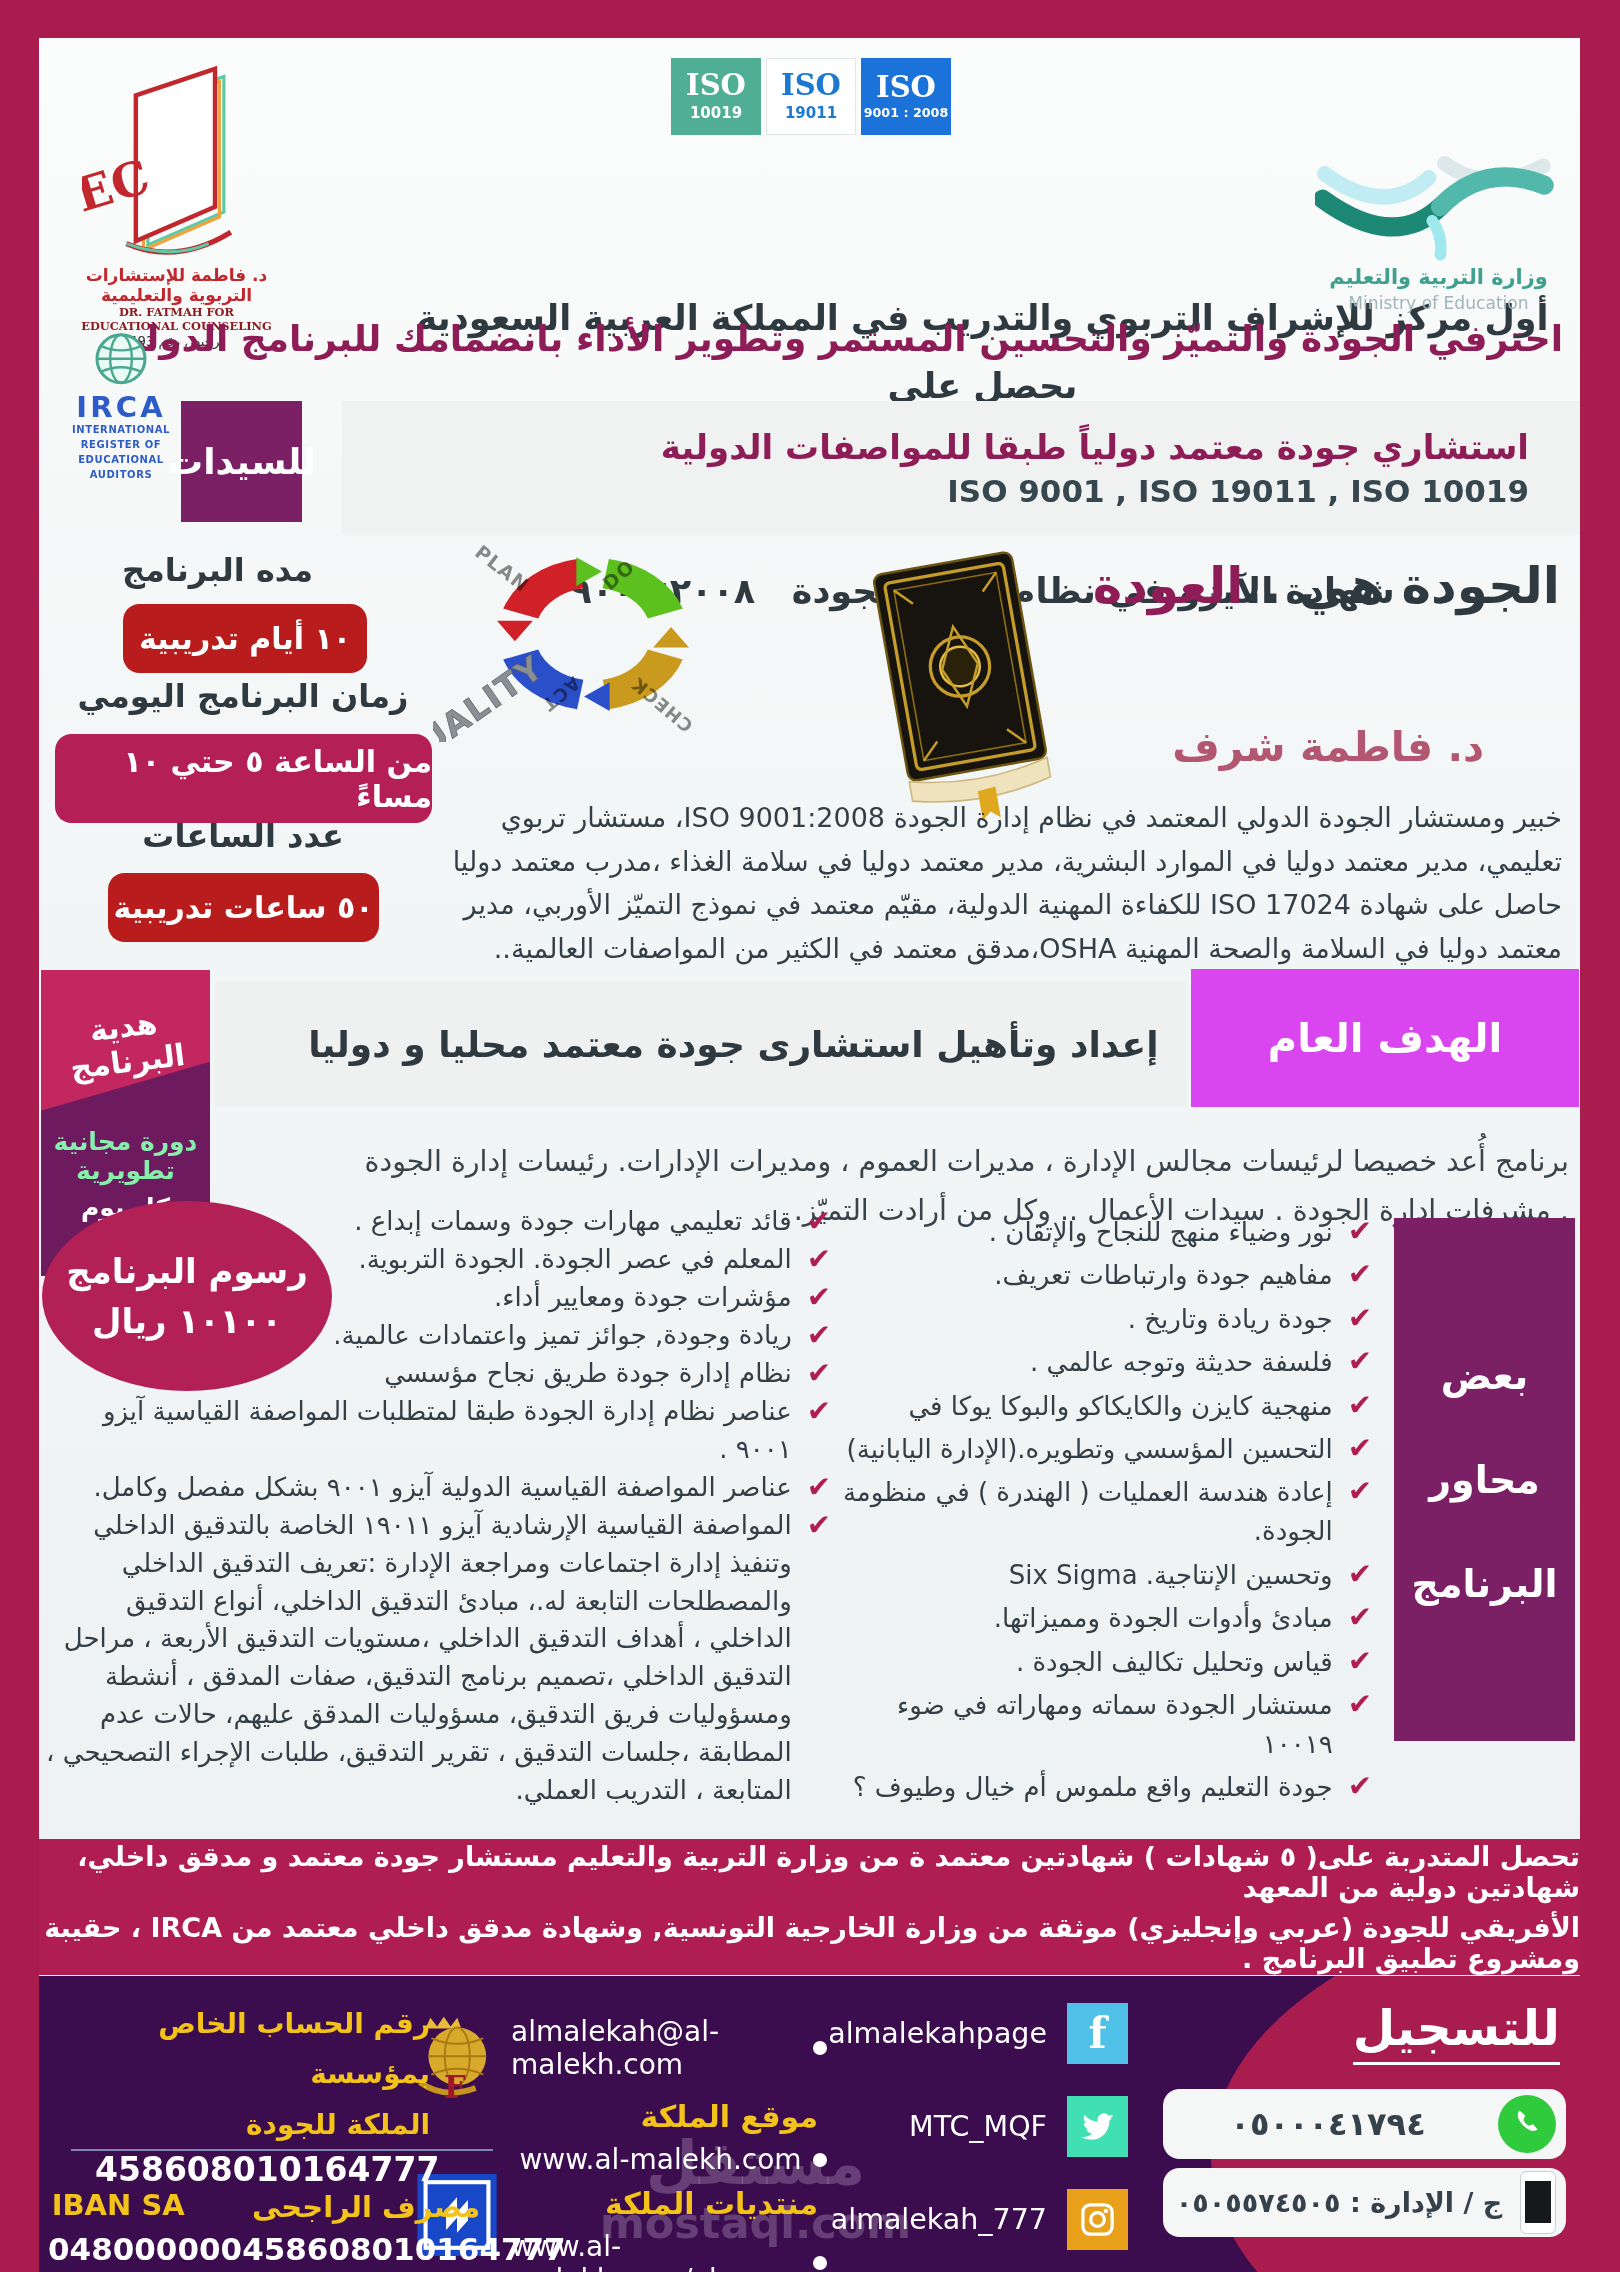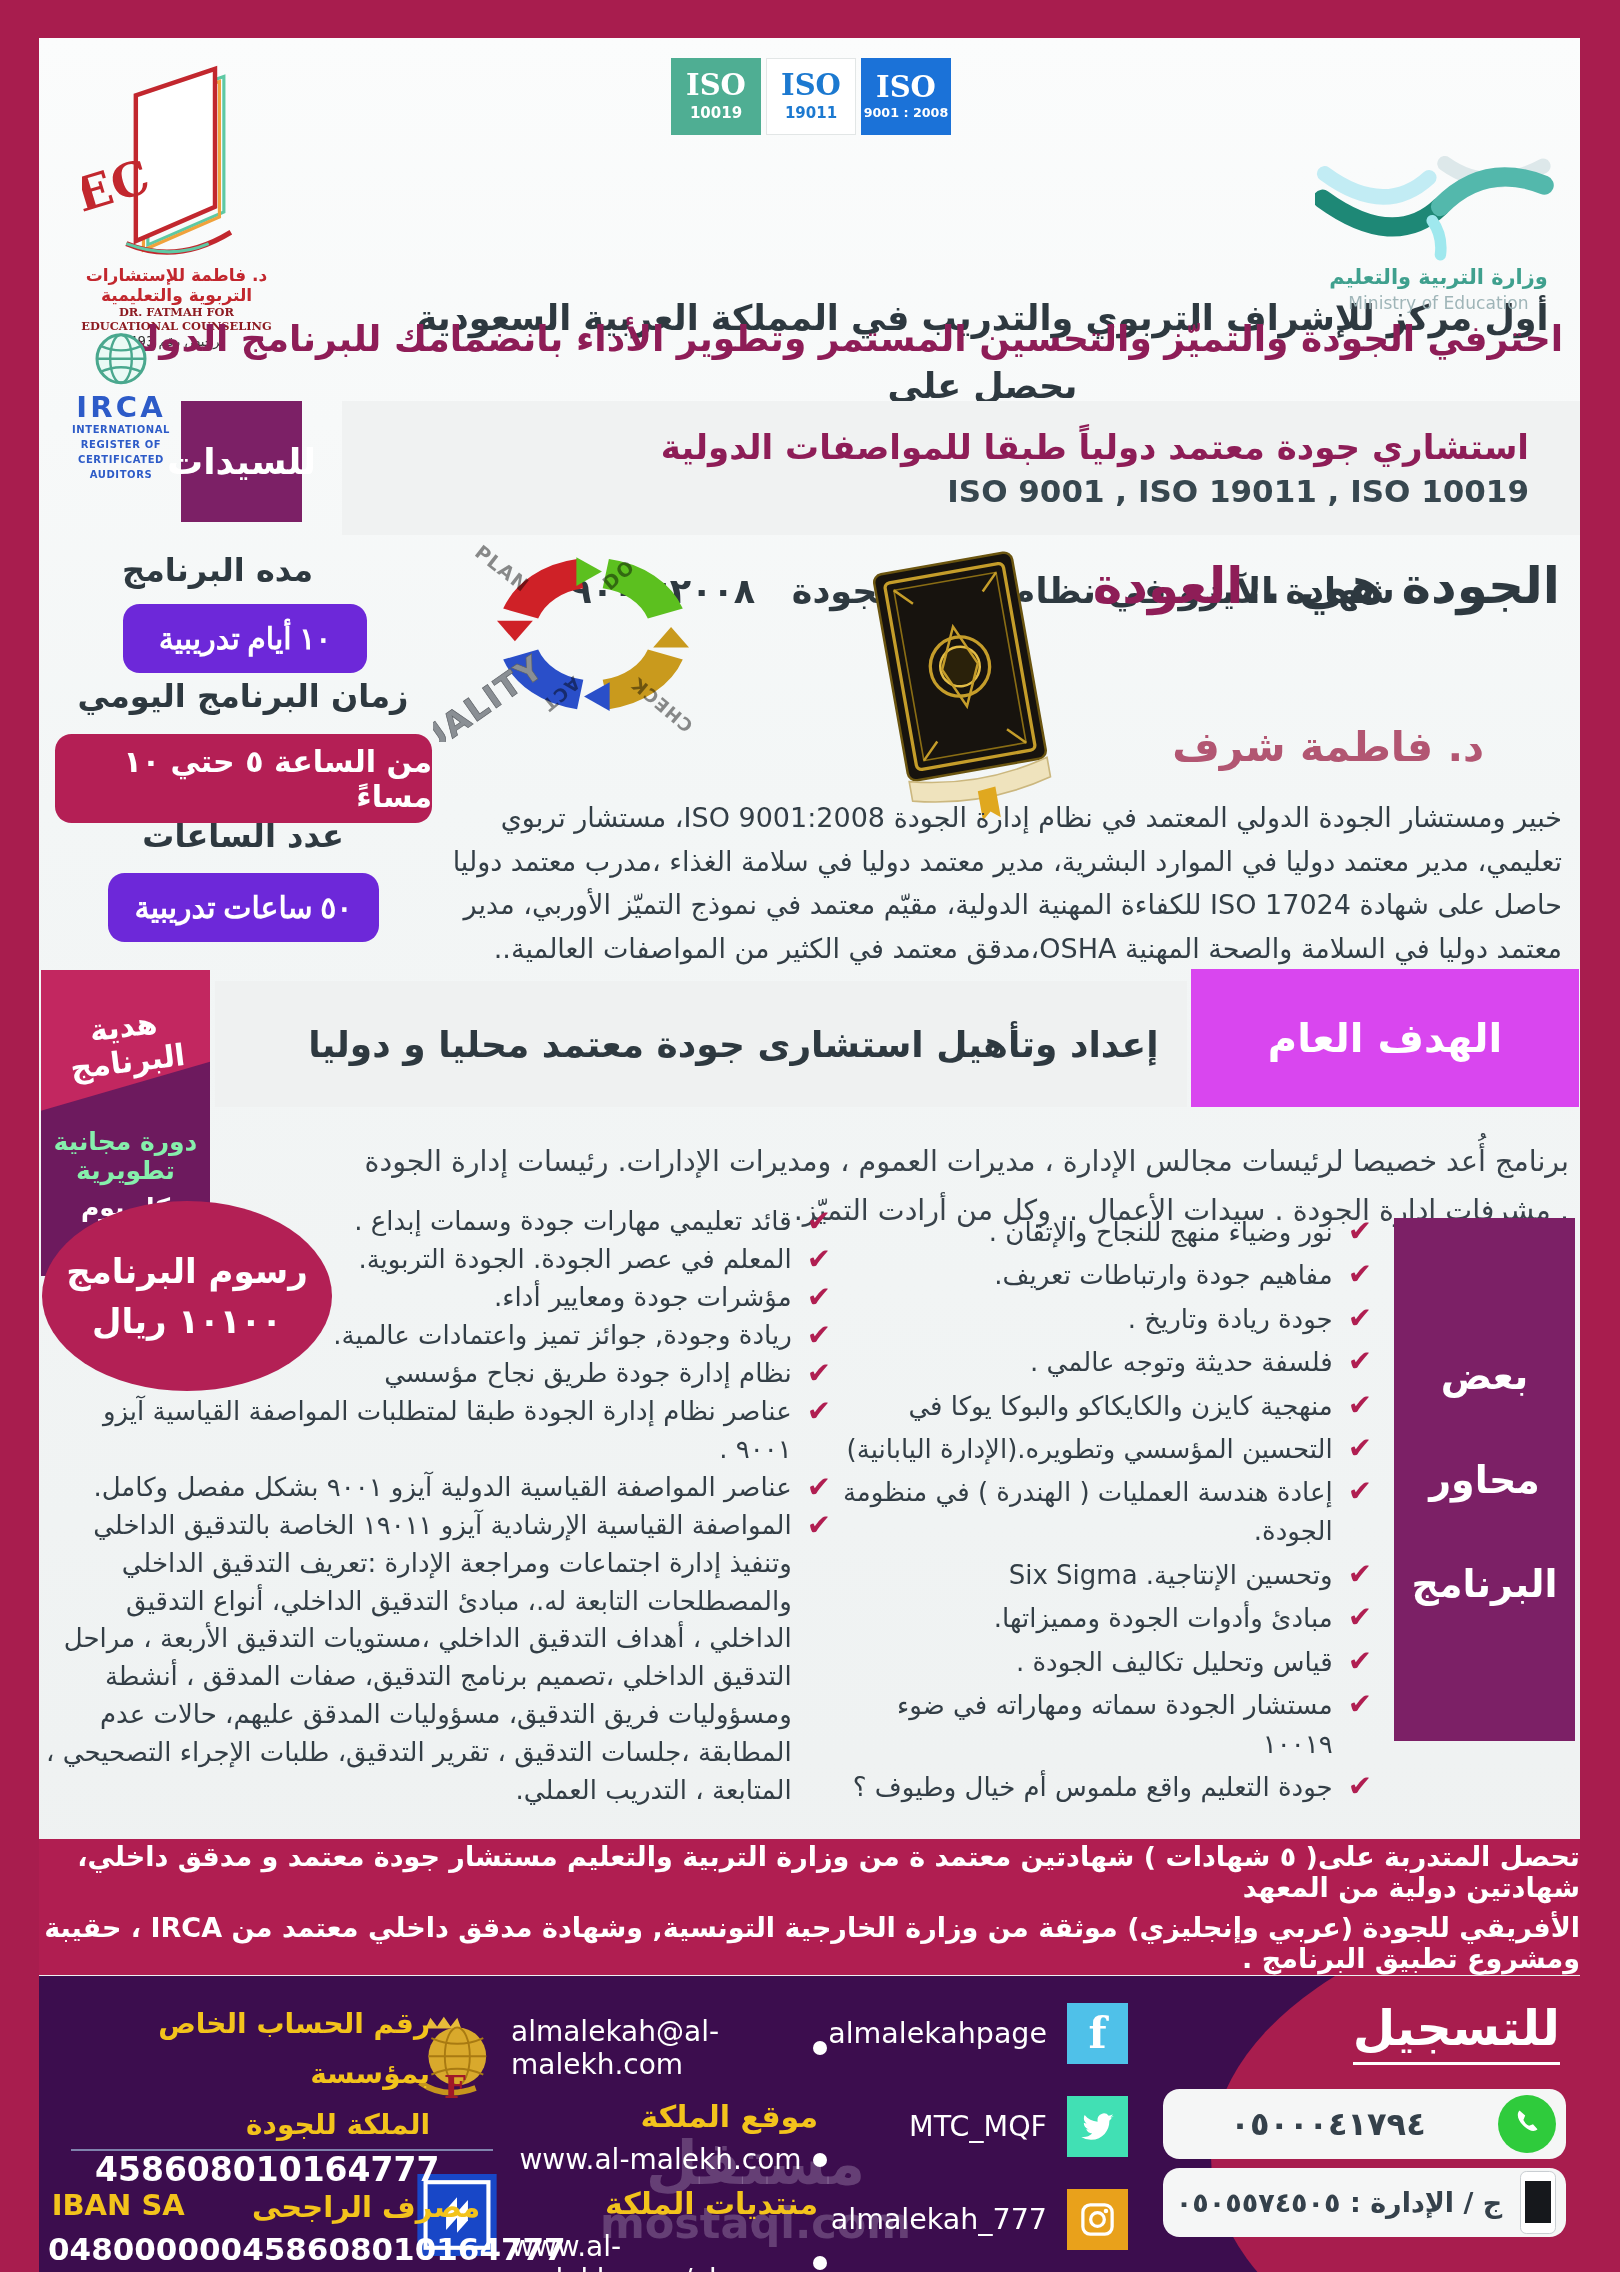--- a/index.html
+++ b/index.html
@@ -40,21 +40,21 @@
                   font-size:36px; font-weight:bold; display:flex; align-items:center; justify-content:center; }
 
   .gray-band { left:343px; top:401px; width:1238px; height:134px; background:#f0f2f2;
                display:flex; flex-direction:column; justify-content:center; padding-right:51px; gap:6.3px; }
   .gray-band .subtitle { font-size:34px; font-weight:bold; color:#8e1d57; text-align:right; }
   .gray-band .iso-line { font-size:31px; font-weight:bold; color:#37474f; text-align:right; direction:ltr; }
 
   
   .info-label { color:#2e3940; font-size:32px; font-weight:bold; text-align:center; }
   .pill { color:#fff; font-size:30px; font-weight:bold; border-radius:16.5px; display:flex; align-items:center; justify-content:center; }
-  .pill-purple { background:#6d28d9;font-family:Liberation Serif, serif; }
+  .pill-purple { background:#b91c1c; }
   .pill-crimson { background:#b41f55; }
   .lbl-duration { left:76px; top:551px; width:285px; }
   .pill-duration { left:124px; top:604px; width:244px; height:69px; }
   .lbl-time { left:60px; top:677px; width:368px; }
   .pill-time { left:56px; top:734px; width:377px; height:89px; }
   .lbl-hours { left:92px; top:817px; width:304px; }
   .pill-hours { left:109px; top:873px; width:271px; height:69px; }
 
   .quality-svg { left:434px; top:530px; width:320px; height:212px; }
   .quran-svg { left:837px; top:545px; width:247px; height:285px; }
@@ -198,21 +198,21 @@
     <svg width="60" height="60" viewBox="0 0 100 100">
       <circle cx="50" cy="48" r="40" fill="#eafaf5" stroke="#4aa88e" stroke-width="5"></circle>
       <ellipse cx="50" cy="48" rx="18" ry="40" fill="none" stroke="#4aa88e" stroke-width="4"></ellipse>
       <line x1="10" y1="48" x2="90" y2="48" stroke="#4aa88e" stroke-width="4"></line>
       <path d="M15 26 Q50 42 85 26" fill="none" stroke="#4aa88e" stroke-width="4"></path>
       <path d="M15 70 Q50 54 85 70" fill="none" stroke="#4aa88e" stroke-width="4"></path>
     </svg>
     <div class="irca-acronym">IRCA</div>
     <div class="irca-sub">INTERNATIONAL</div>
     <div class="irca-sub">REGISTER OF</div>
-    <div class="irca-sub">CERTIFICATED</div>
+    <div class="irca-sub">EDUCATIONAL</div>
     <div class="irca-sub">AUDITORS</div>
   </div>
 
   <div class="abs ladies-badge">للسيدات</div>
 
   <div class="abs gray-band">
     <div class="subtitle">استشاري جودة معتمد دولياً طبقا للمواصفات الدولية</div>
     <div class="iso-line">ISO 9001 , ISO 19011 , ISO 10019</div>
   </div>
 

